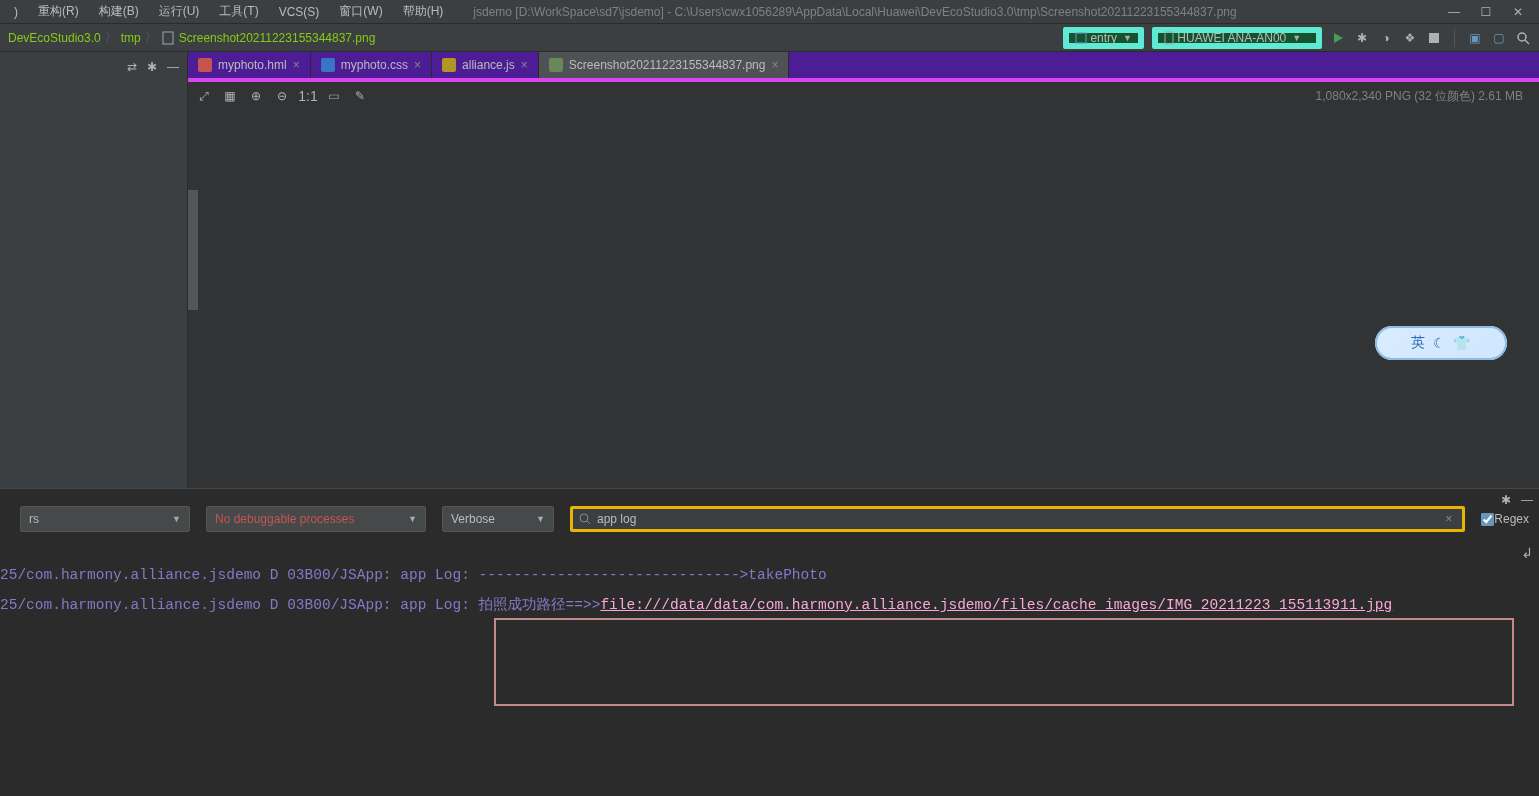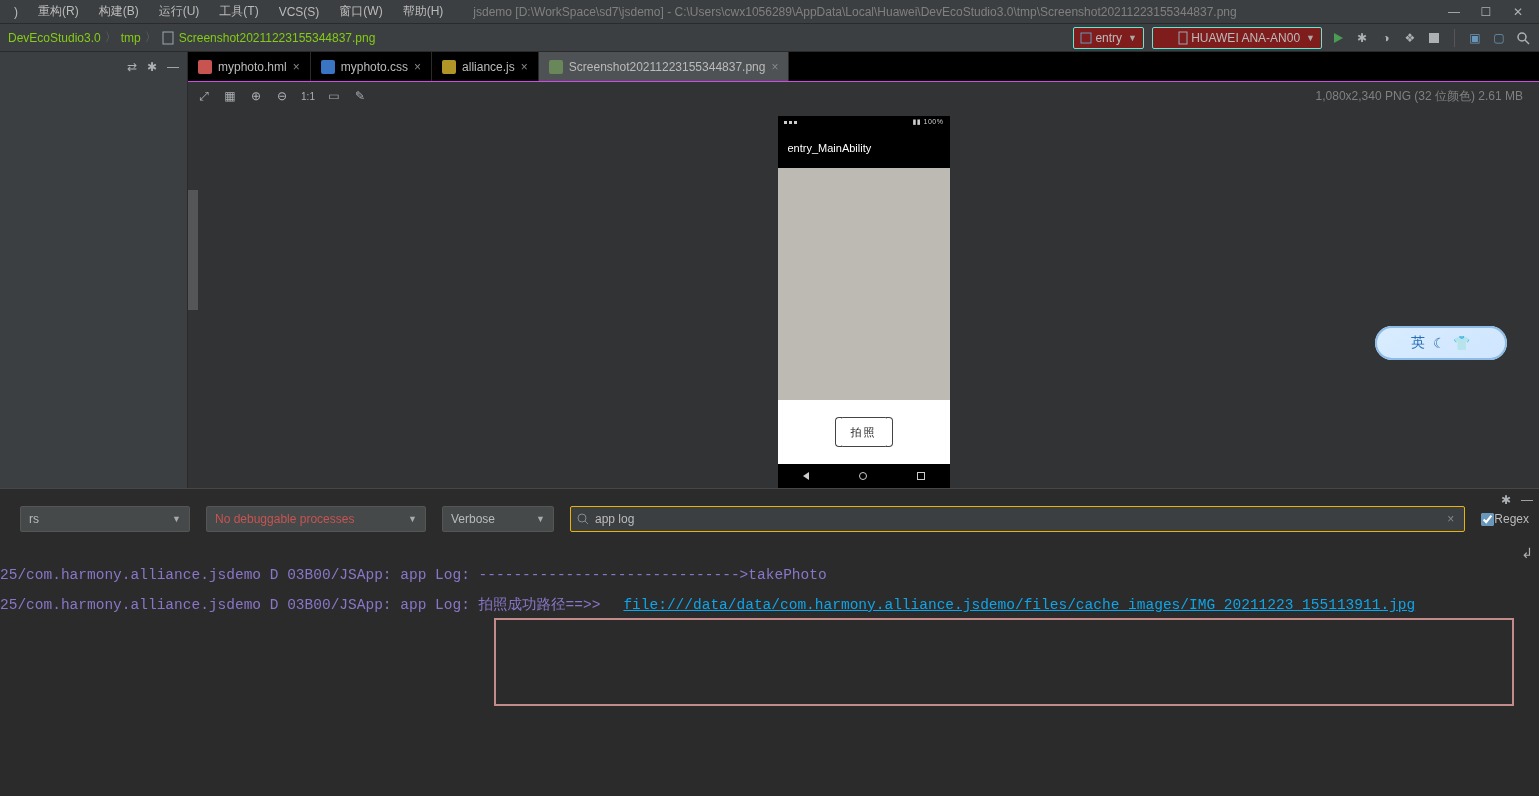--- a/index.html
+++ b/index.html
@@ -40,23 +40,23 @@
     display: flex; align-items: center;
     padding: 0 8px;
     border-bottom: 1px solid #2a2a2a;
   }
   .breadcrumb { display: flex; align-items: center; gap: 4px; flex:1; }
   .crumb { color: #84cc16; }
   .crumb-sep { color: #6e6e6e; }
   .crumb svg { vertical-align: middle; }
   .run-widgets { display:flex; align-items:center; gap:8px; }
   .combo {
-    background: #7f1d1d; border:1px solid #5eead4;
+    background: #14532d; border:6px solid #5eead4;
     height:22px; display:flex; align-items:center;
-    padding:0 6px; color:#bbbbbb; border-radius:2px;justify-content:flex-end;
+    padding:0 6px; color:#bbbbbb; border-radius:2px;
   }
   .combo .tri { margin-left:6px; font-size:9px; color:#aaa; }
   .tb-icon { width:16px; height:16px; display:inline-flex; align-items:center; justify-content:center; color:#aeb1b3; }
   .tb-icon.green { color:#499c54; }
   .tb-icon.folder { color:#6897bb; }
   .run-widgets .divider { width:1px; height:18px; background:#555; margin:0 4px; }
   
   .main {
     display:flex; height: calc(100% - 24px - 28px);
   }
@@ -66,21 +66,21 @@
     border-right:1px solid #2a2a2a;
     display:flex; flex-direction:column;
   }
   .side-toolbar {
     height:30px; display:flex; align-items:center; justify-content:flex-end;
     gap:10px; padding-right:8px; color:#aeb1b3;
   }
   .side-toolbar span { cursor:default; }
   .editor-area { flex:1; display:flex; flex-direction:column; background:#313335; }
   
-  .tabs { height:30px; background:#000000; display:flex; align-items:stretch; border-bottom:1px solid #d946ef; }
+  .tabs { height:30px; background:#4c1d95; display:flex; align-items:stretch; border-bottom:4px solid #d946ef; }
   .tab {
     display:flex; align-items:center; gap:6px;
     padding:0 10px; border-right:1px solid #2a2a2a;
     color:#bbbbbb;
   }
   .tab.active { background:#4e5254; }
   .tab .tabclose { color:#888; font-size:12px; }
   .tab .ficon { width:14px; height:14px; display:inline-block; }
   .fi-hml  { background:#c75450; border-radius:2px; }
   .fi-css  { background:#3a75c4; border-radius:2px; }
@@ -144,42 +144,42 @@
     background:#45494a; border:1px solid #555; height:26px;
     display:flex; align-items:center; padding:0 8px; color:#bbbbbb;
     border-radius:2px;
   }
   .sel.wide   { width:170px; justify-content:space-between;margin-left:18px;}
   .sel.process{ width:220px; justify-content:space-between; color:#c75450;}
   .sel.level  { width:112px;  justify-content:space-between;}
   .sel .tri { font-size:9px; color:#aaa;}
   .search {
     flex:1; display:flex; align-items:center;
-    border:1px solid #eab308; height:26px; border-radius:2px;
+    border:3px solid #eab308; height:26px; border-radius:2px;
     padding:0 6px; background:#3c3f41;
   }
   .search .mag { color:#888; margin-right:6px; }
   .search input {
     flex:1; background:transparent; border:none; outline:none;
     color:#bbbbbb; font-size:12px;
   }
   .search .clear { color:#888; padding:0 4px; }
   .regex { display:flex; align-items:center; gap:0; color:#bbbbbb; }
   .regex input{ accent-color:#6897bb; }
   .log-side-icon {
     position:absolute; right:6px; top:56px; color:#aeb1b3; font-size:14px;
   }
   .log-body {
     flex:1; padding:30px 10px 10px 0; font-size:14.5px;
     font-family: "Consolas","Courier New",monospace;
     overflow:hidden;
   }
   .logline { color:#8a76c8; white-space:nowrap; margin-bottom:12px; }
   .logline .dash { color:#8a76c8; }
-  .logline a { color:#0ea5e9; text-decoration:underline;margin-left:23px; }
+  .logline a { color:#f9a8d4; text-decoration:underline; }
   .redbox {
     position:absolute; border:2px solid #c48b8b;
     left:494px; top:618px; width:1020px; height:88px;
     pointer-events:none;
   }
   
   .ime {
     position:absolute; right:32px; top:326px;
     width:132px; height:34px; border-radius:17px;
     background:linear-gradient(135deg,#d9ecff 0%,#cfe6ff 100%);
@@ -296,50 +296,28 @@
         <span class="lbl">Screenshot20211223155344837.png</span>
         <span class="tabclose">×</span>
       </div>
     </div>
 
     <div class="imgbar">
       <span class="tb-icon">⤢</span>
       <span class="tb-icon">▦</span>
       <span class="tb-icon">⊕</span>
       <span class="tb-icon">⊖</span>
-      <span class="tb-icon" style="font-size:10px;">1:1</span>
+      <span class="tb-icon" style="font-size:14px;">1:1</span>
       <span class="tb-icon">▭</span>
       <span class="tb-icon">✎</span>
       <span class="info">1,080x2,340 PNG (32 位颜色) 2.61 MB</span>
     </div>
 
     <div class="canvas">
       <div class="gutter"></div>
-      <div class="phone">
-        <div class="ph-status">
-          <span class="dots">
-              <i></i>
-              <i></i>
-              <i></i>
-            </span>
-          <span class="r">▮▮ 100%</span>
-        </div>
-        <div class="ph-title">entry_MainAbility</div>
-        <div class="ph-body"></div>
-        <div class="ph-bar">
-          <div class="shutter">
-            <span>拍照</span>
-          </div>
-        </div>
-        <div class="ph-nav">
-          <span class="nav-back"></span>
-          <span class="nav-home"></span>
-          <span class="nav-recent"></span>
-        </div>
-      </div>
     </div>
   </div>
 </div>
 
 <div class="logpanel">
   <div class="log-settings">
     <span>✱</span>
     <span>—</span>
   </div>
 

